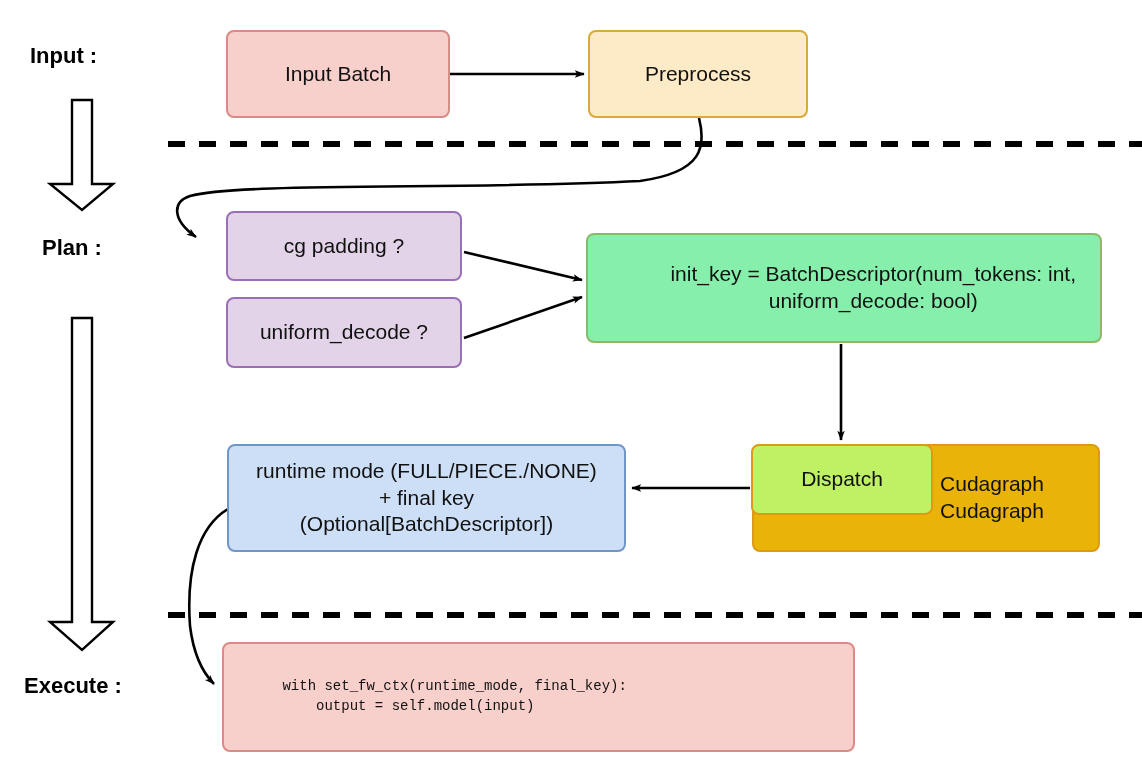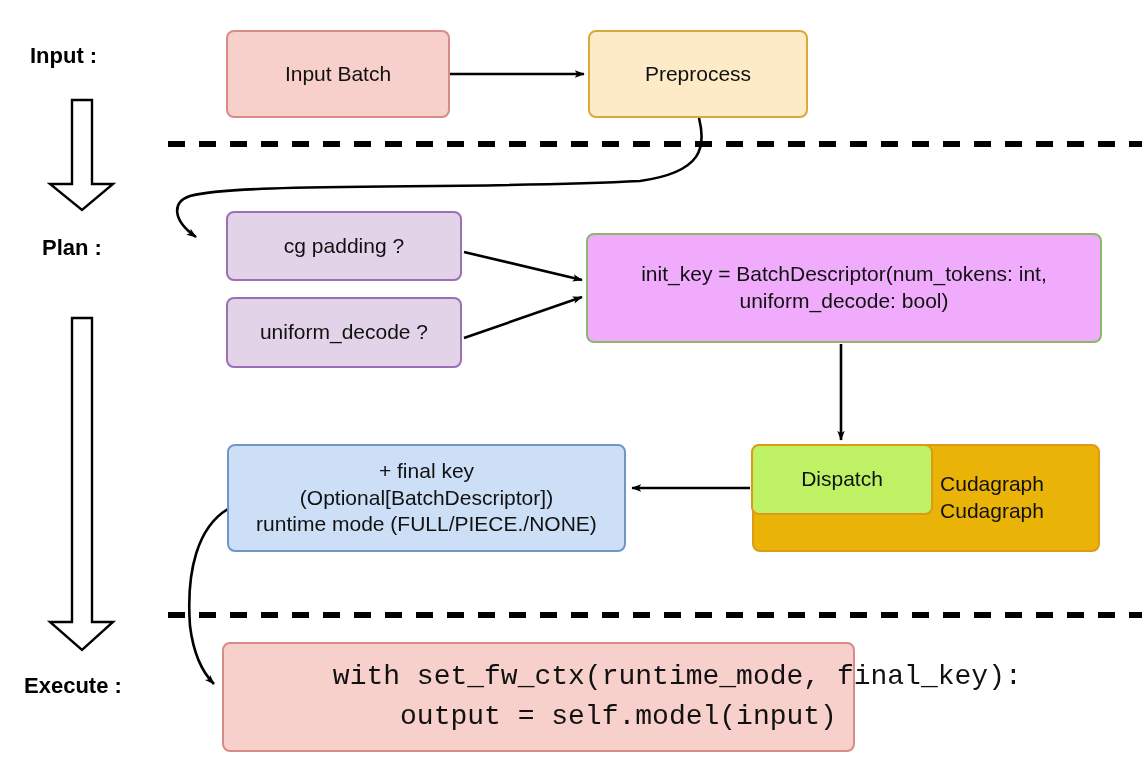--- a/index.html
+++ b/index.html
@@ -34,31 +34,31 @@
     justify-content: center;
     text-align: center;
     font-family: "Liberation Sans", sans-serif;
     font-size: 21px;
     color: #111111;
     line-height: 1.28;
     padding: 4px 24px;
   }
   .node.code {
     font-family: "Liberation Mono", monospace;
-    font-size: 28px;
+    font-size: 14px;
     justify-content: flex-start;
     text-align: left;
     white-space: pre;
     line-height: 1.42;
     padding-left: 8px;
   }
   .node-pink   { background: #f7cfcb; border-color: #d98b87; }
   .node-yellow { background: #fdeac6; border-color: #d9a93a; }
   .node-purple { background: #e2d3e8; border-color: #9b6fb5; }
-  .node-green  { background: #f0abfc; border-color: #8bb86b; }
+  .node-green  { background: #86efac; border-color: #8bb86b; justify-content: flex-end; }
   .node-orange-outer { background: #eab308; border-color: #dd9a17; }
   .node-orange-inner { background: #bef264; border-color: #dd9a17; }
   .node-blue   { background: #cddff6; border-color: #7096c9; }
   svg.overlay {
     position: absolute;
     left: 0; top: 0;
     width: 1142px;
     height: 770px;
     pointer-events: none;
   }
@@ -121,22 +121,22 @@
     <div style="width:168px;">
       <span>Cudagraph</span>
       <span>Cudagraph</span>
     </div>
   </div>
 
   <div class="node node-orange-inner" style="left:751px; top:444px; width:182px; height:71px;">Dispatch</div>
 
   <div class="node node-blue two-line" style="left:227px; top:444px; width:399px; height:108px;">
     <div>
+      <span>runtime mode (FULL/PIECE./NONE)</span>
       <span>+ final key (Optional[BatchDescriptor])</span>
-      <span>runtime mode (FULL/PIECE./NONE)</span>
     </div>
   </div>
 
   <div class="node node-pink code" style="left:222px; top:642px; width:633px; height:110px;">
     <div>
       <span>with set_fw_ctx(runtime_mode, final_key):</span>
       <span>    output = self.model(input)</span>
     </div>
   </div>
 

